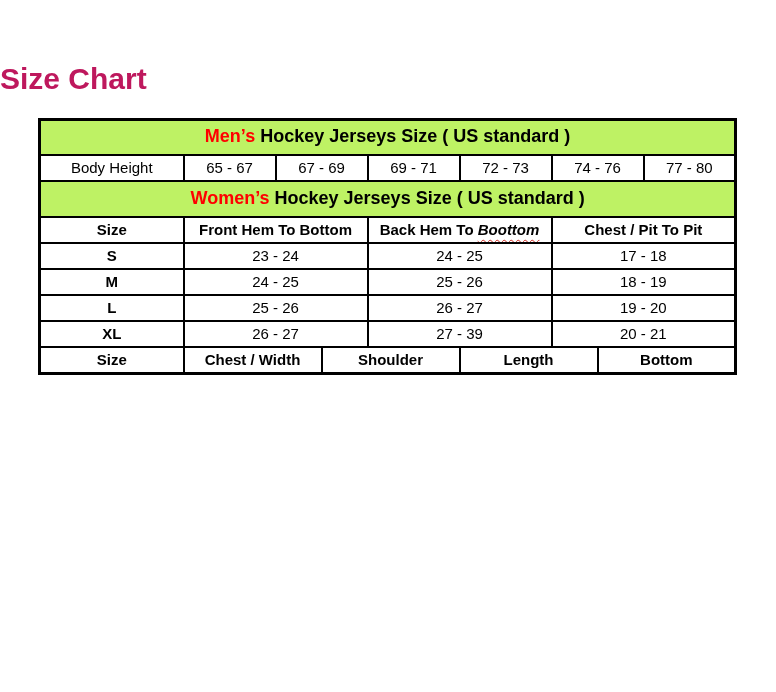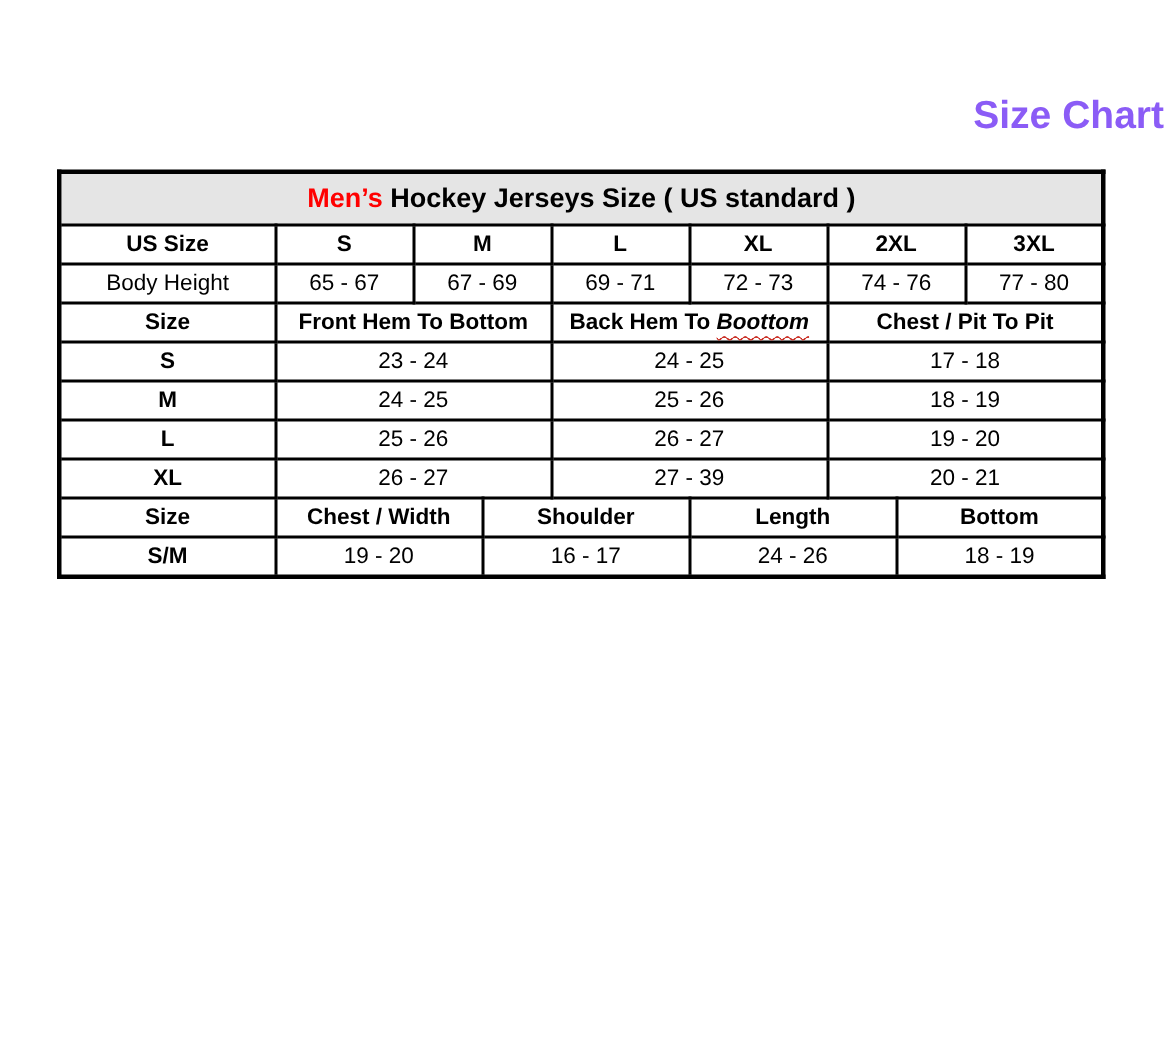--- a/index.html
+++ b/index.html
@@ -5,24 +5,24 @@
   * { box-sizing: border-box; }
   html, body {
     margin: 0; padding: 0;
     width: 776px; height: 692px;
     background: #ffffff;
     font-family: "Liberation Sans", "DejaVu Sans", sans-serif;
     color: #000000;
     overflow: hidden;
   }
   .title {
-    text-align: right;
-    font-size: 26px;
+    text-align: left;
+    font-size: 30px;
     font-weight: 700;
-    color: #8b5cf6;
+    color: #be185d;
     margin: 62px 0 21px 0;
     line-height: 1.15;
   }
   table.chart {
     border-collapse: collapse;
     table-layout: fixed;
     margin-left: 38px;
     width: 696px;
     border: 3px solid #000;
   }
@@ -31,21 +31,21 @@
     text-align: center;
     vertical-align: middle;
     font-size: 15px;
     padding: 0 2px;
     height: 26px;
     line-height: 1.1;
     white-space: nowrap;
     overflow: hidden;
   }
   tr.band td {
-    background: #e5e5e5;
+    background: #bef264;
     font-weight: 700;
     font-size: 18px;
     height: 36px;
   }
   .accent { color: #FF0000; }
   tr.hdr td { font-weight: 700; }
   td.lbl { font-weight: 700; }
   .misspell {
     text-decoration: underline wavy #C8281E;
     text-decoration-thickness: 1px;
@@ -78,39 +78,36 @@
         <col style="width:46px">
     </colgroup>
     <tbody>
 
       <tr class="band">
         <td colspan="13">
           <span class="accent">Men’s</span>
           <span>Hockey Jerseys Size ( US standard )</span>
         </td>
       </tr>
-      <tr class="hdr">
-        <td>US Size</td>
-        <td colspan="2">S</td>
-        <td colspan="2">M</td>
-        <td colspan="2">L</td>
-        <td colspan="2">XL</td>
-        <td colspan="2">2XL</td>
-        <td colspan="2">3XL</td>
-      </tr>
       <tr>
         <td>Body Height</td>
         <td colspan="2">65 - 67</td>
         <td colspan="2">67 - 69</td>
         <td colspan="2">69 - 71</td>
         <td colspan="2">72 - 73</td>
         <td colspan="2">74 - 76</td>
         <td colspan="2">77 - 80</td>
       </tr>
 
+      <tr class="band">
+        <td colspan="13">
+          <span class="accent">Women’s</span>
+          <span>Hockey Jerseys Size ( US standard )</span>
+        </td>
+      </tr>
       <tr class="hdr">
         <td>Size</td>
         <td colspan="4">Front Hem To Bottom</td>
         <td colspan="4">
           <span>Back Hem To</span>
           <span class="misspell">Boottom</span>
         </td>
         <td colspan="4">Chest / Pit To Pit</td>
       </tr>
       <tr>
@@ -138,23 +135,16 @@
         <td colspan="4">20 - 21</td>
       </tr>
 
       <tr class="hdr">
         <td>Size</td>
         <td colspan="3">Chest / Width</td>
         <td colspan="3">Shoulder</td>
         <td colspan="3">Length</td>
         <td colspan="3">Bottom</td>
       </tr>
-      <tr>
-        <td class="lbl">S/M</td>
-        <td colspan="3">19 - 20</td>
-        <td colspan="3">16 - 17</td>
-        <td colspan="3">24 - 26</td>
-        <td colspan="3">18 - 19</td>
-      </tr>
 
     </tbody>
   </table>
 </div>
 
 </body></html>

